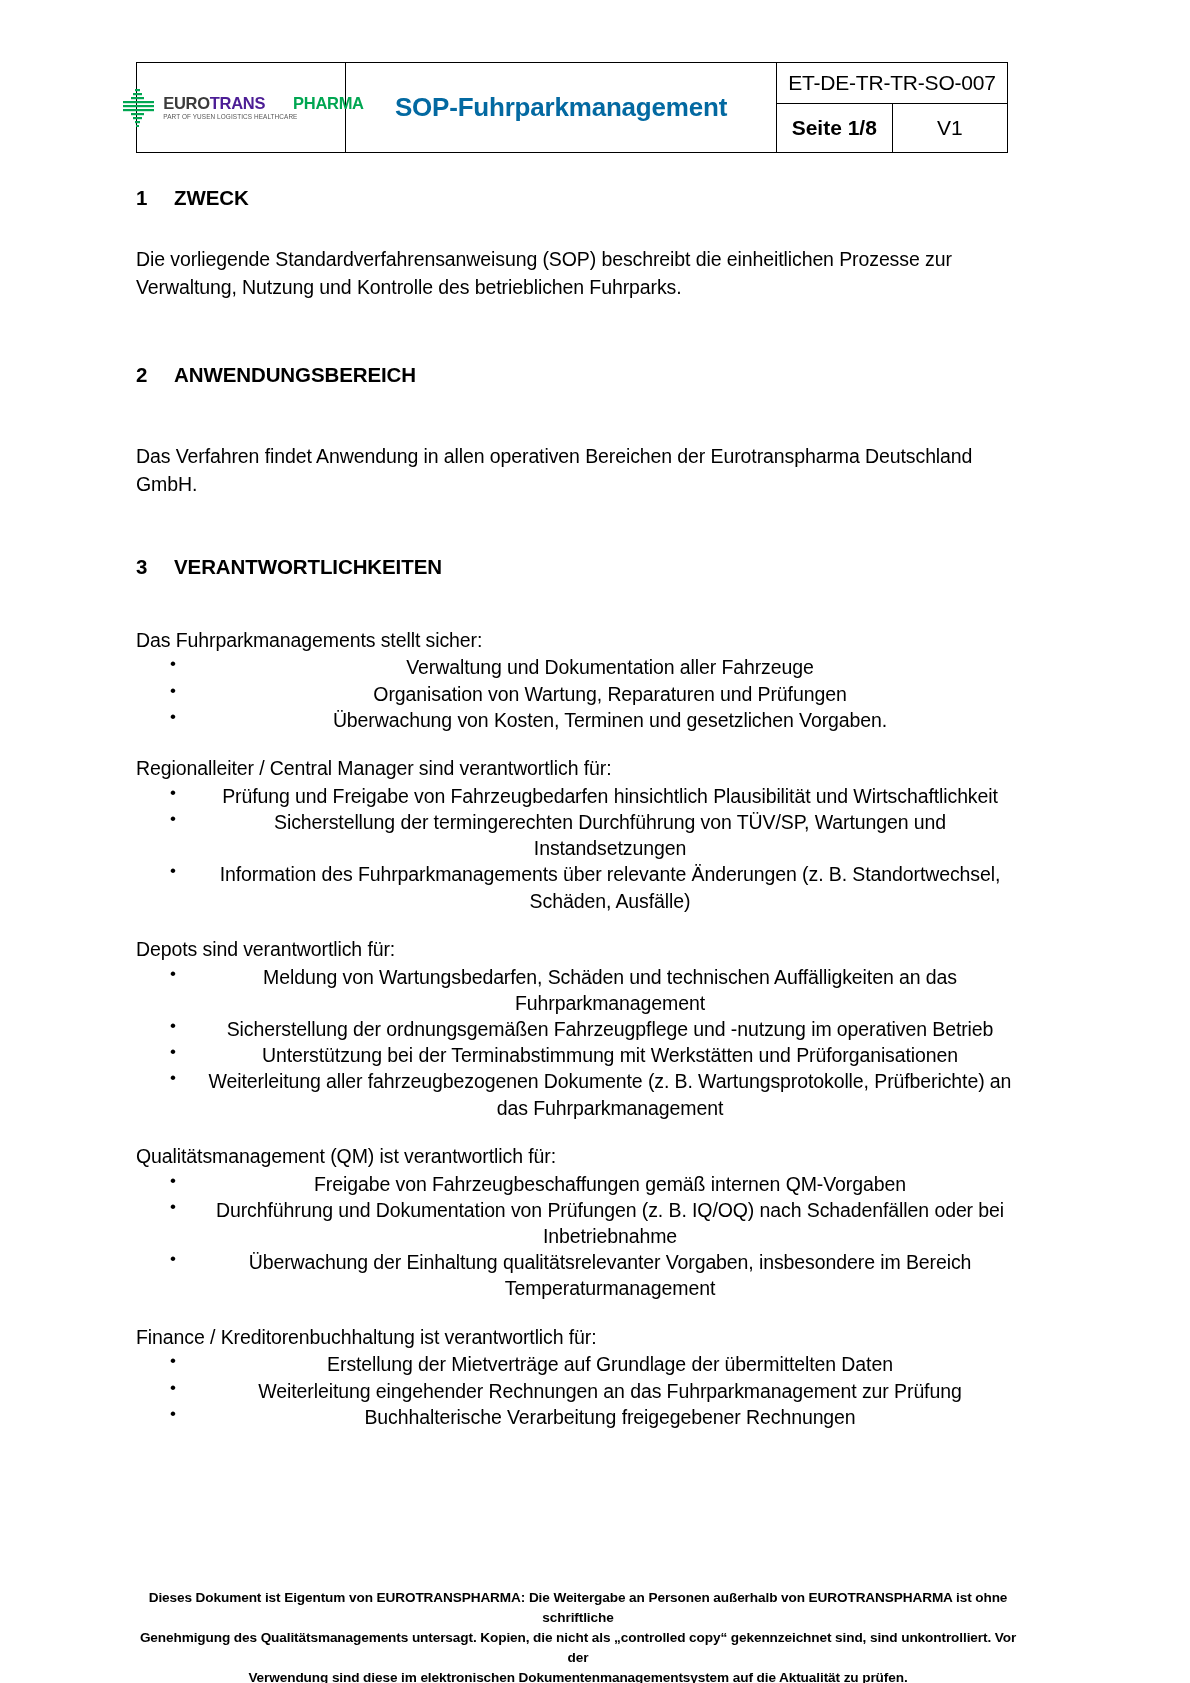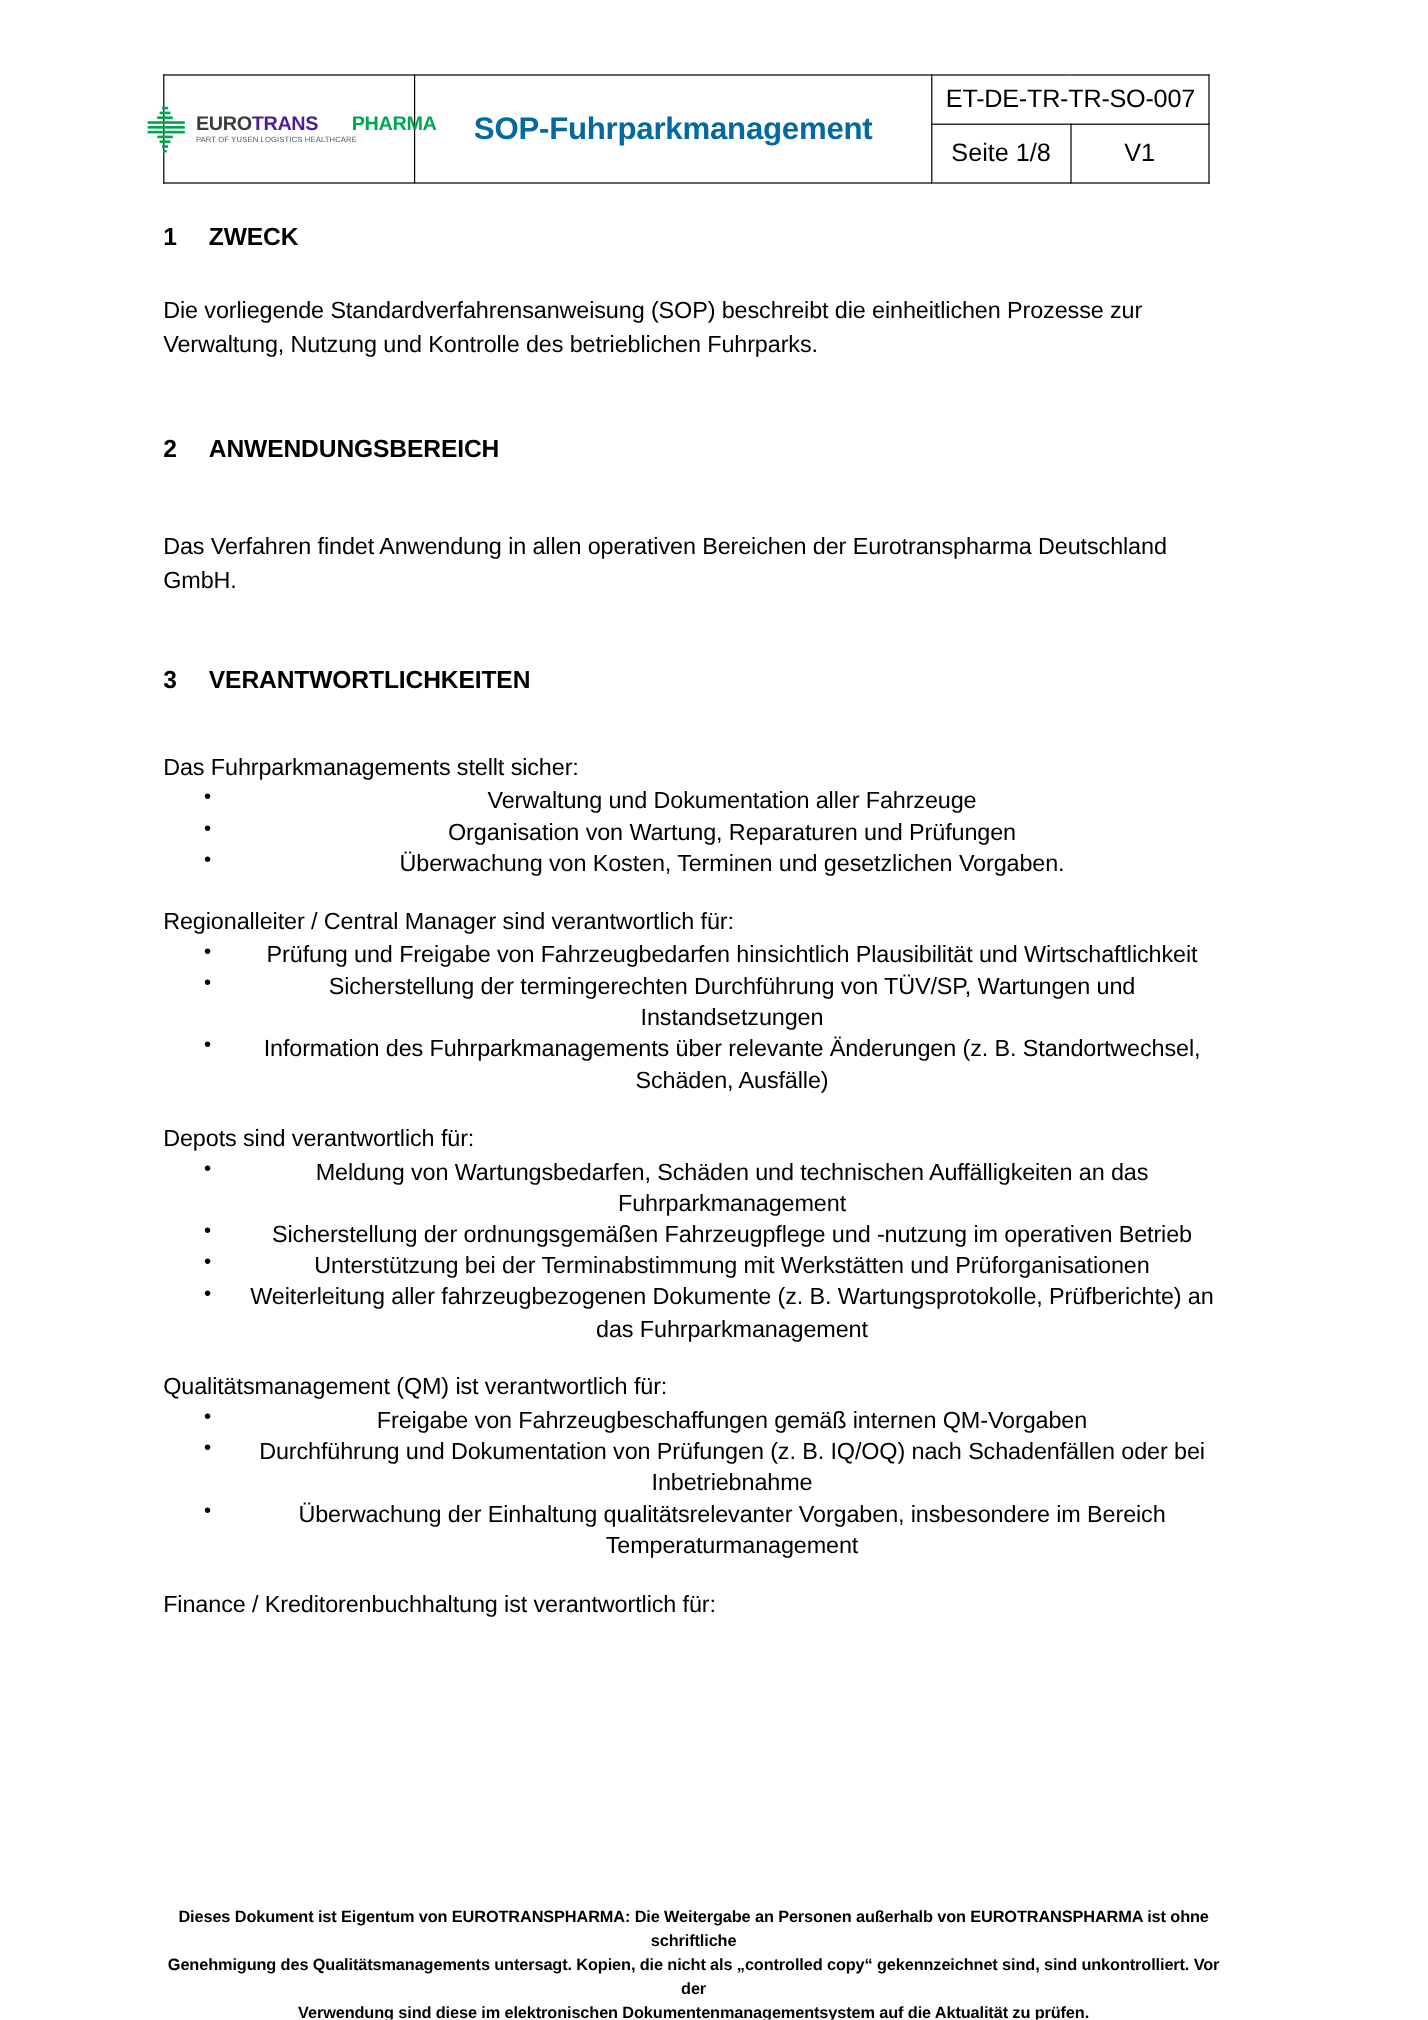--- a/index.html
+++ b/index.html
@@ -59,20 +59,21 @@
     text-align: center;
   }
   .code-text {
     font-size: 21px;
     letter-spacing: -0.2px;
   }
   .cell-page {
     width: 148px;
     height: 48px;
     text-align: center;
+    font-weight: bold;
   }
   .cell-version {
     width: 86px;
     height: 48px;
     text-align: center;
   }
   .page-text, .version-text {
     font-size: 21px;
   }
 
@@ -289,20 +290,25 @@
 
     <p class="lead">Qualitätsmanagement (QM) ist verantwortlich für:</p>
     <ul class="blist">
       <li>Freigabe von Fahrzeugbeschaffungen gemäß internen QM-Vorgaben</li>
       <li>Durchführung und Dokumentation von Prüfungen (z. B. IQ/OQ) nach Schadenfällen oder bei Inbetriebnahme</li>
       <li>Überwachung der Einhaltung qualitätsrelevanter Vorgaben, insbesondere im Bereich Temperaturmanagement</li>
     </ul>
     <div class="sp-22"></div>
 
     <p class="lead">Finance / Kreditorenbuchhaltung ist verantwortlich für:</p>
+    <ul class="blist">
+      <li>Erstellung der Mietverträge auf Grundlage der übermittelten Daten</li>
+      <li>Weiterleitung eingehender Rechnungen an das Fuhrparkmanagement zur Prüfung</li>
+      <li>Buchhalterische Verarbeitung freigegebener Rechnungen</li>
+    </ul>
 
   </div>
 
   <div class="footer">
     <div>Dieses Dokument ist Eigentum von EUROTRANSPHARMA: Die Weitergabe an Personen außerhalb von EUROTRANSPHARMA ist ohne schriftliche</div>
     <div>Genehmigung des Qualitätsmanagements untersagt. Kopien, die nicht als „controlled copy“ gekennzeichnet sind, sind unkontrolliert. Vor der</div>
     <div>Verwendung sind diese im elektronischen Dokumentenmanagementsystem auf die Aktualität zu prüfen.</div>
   </div>
 
 </div>

